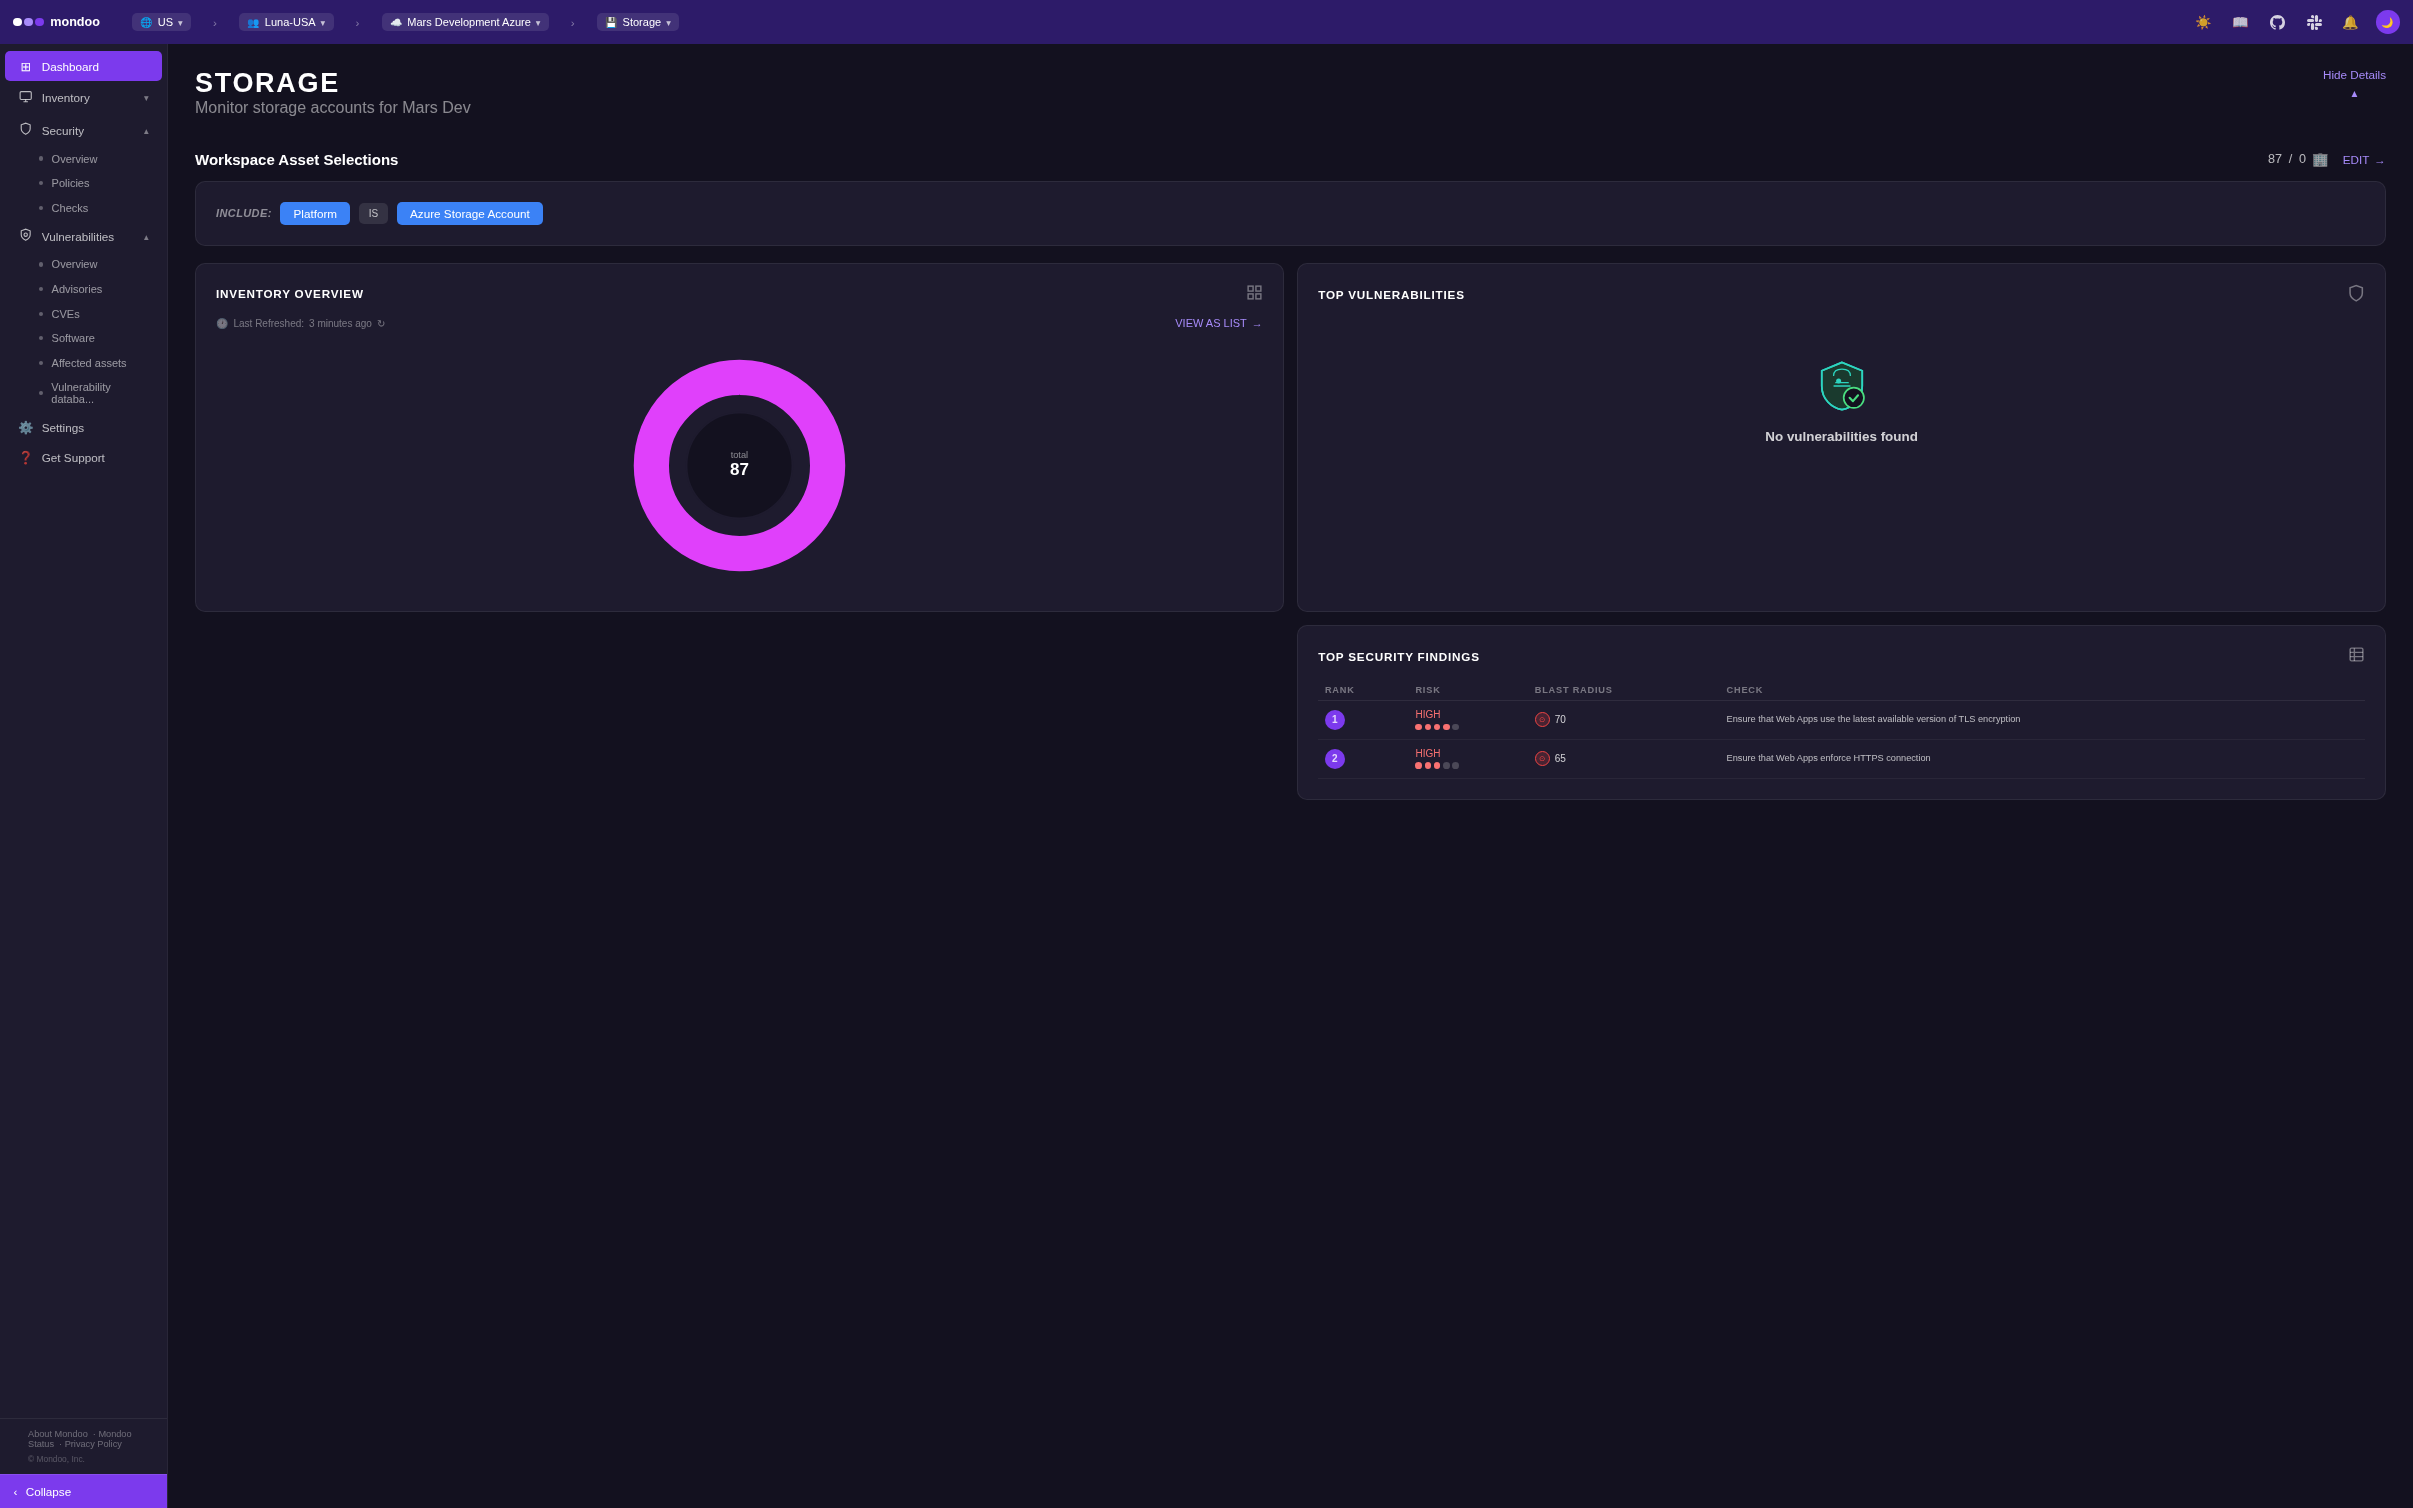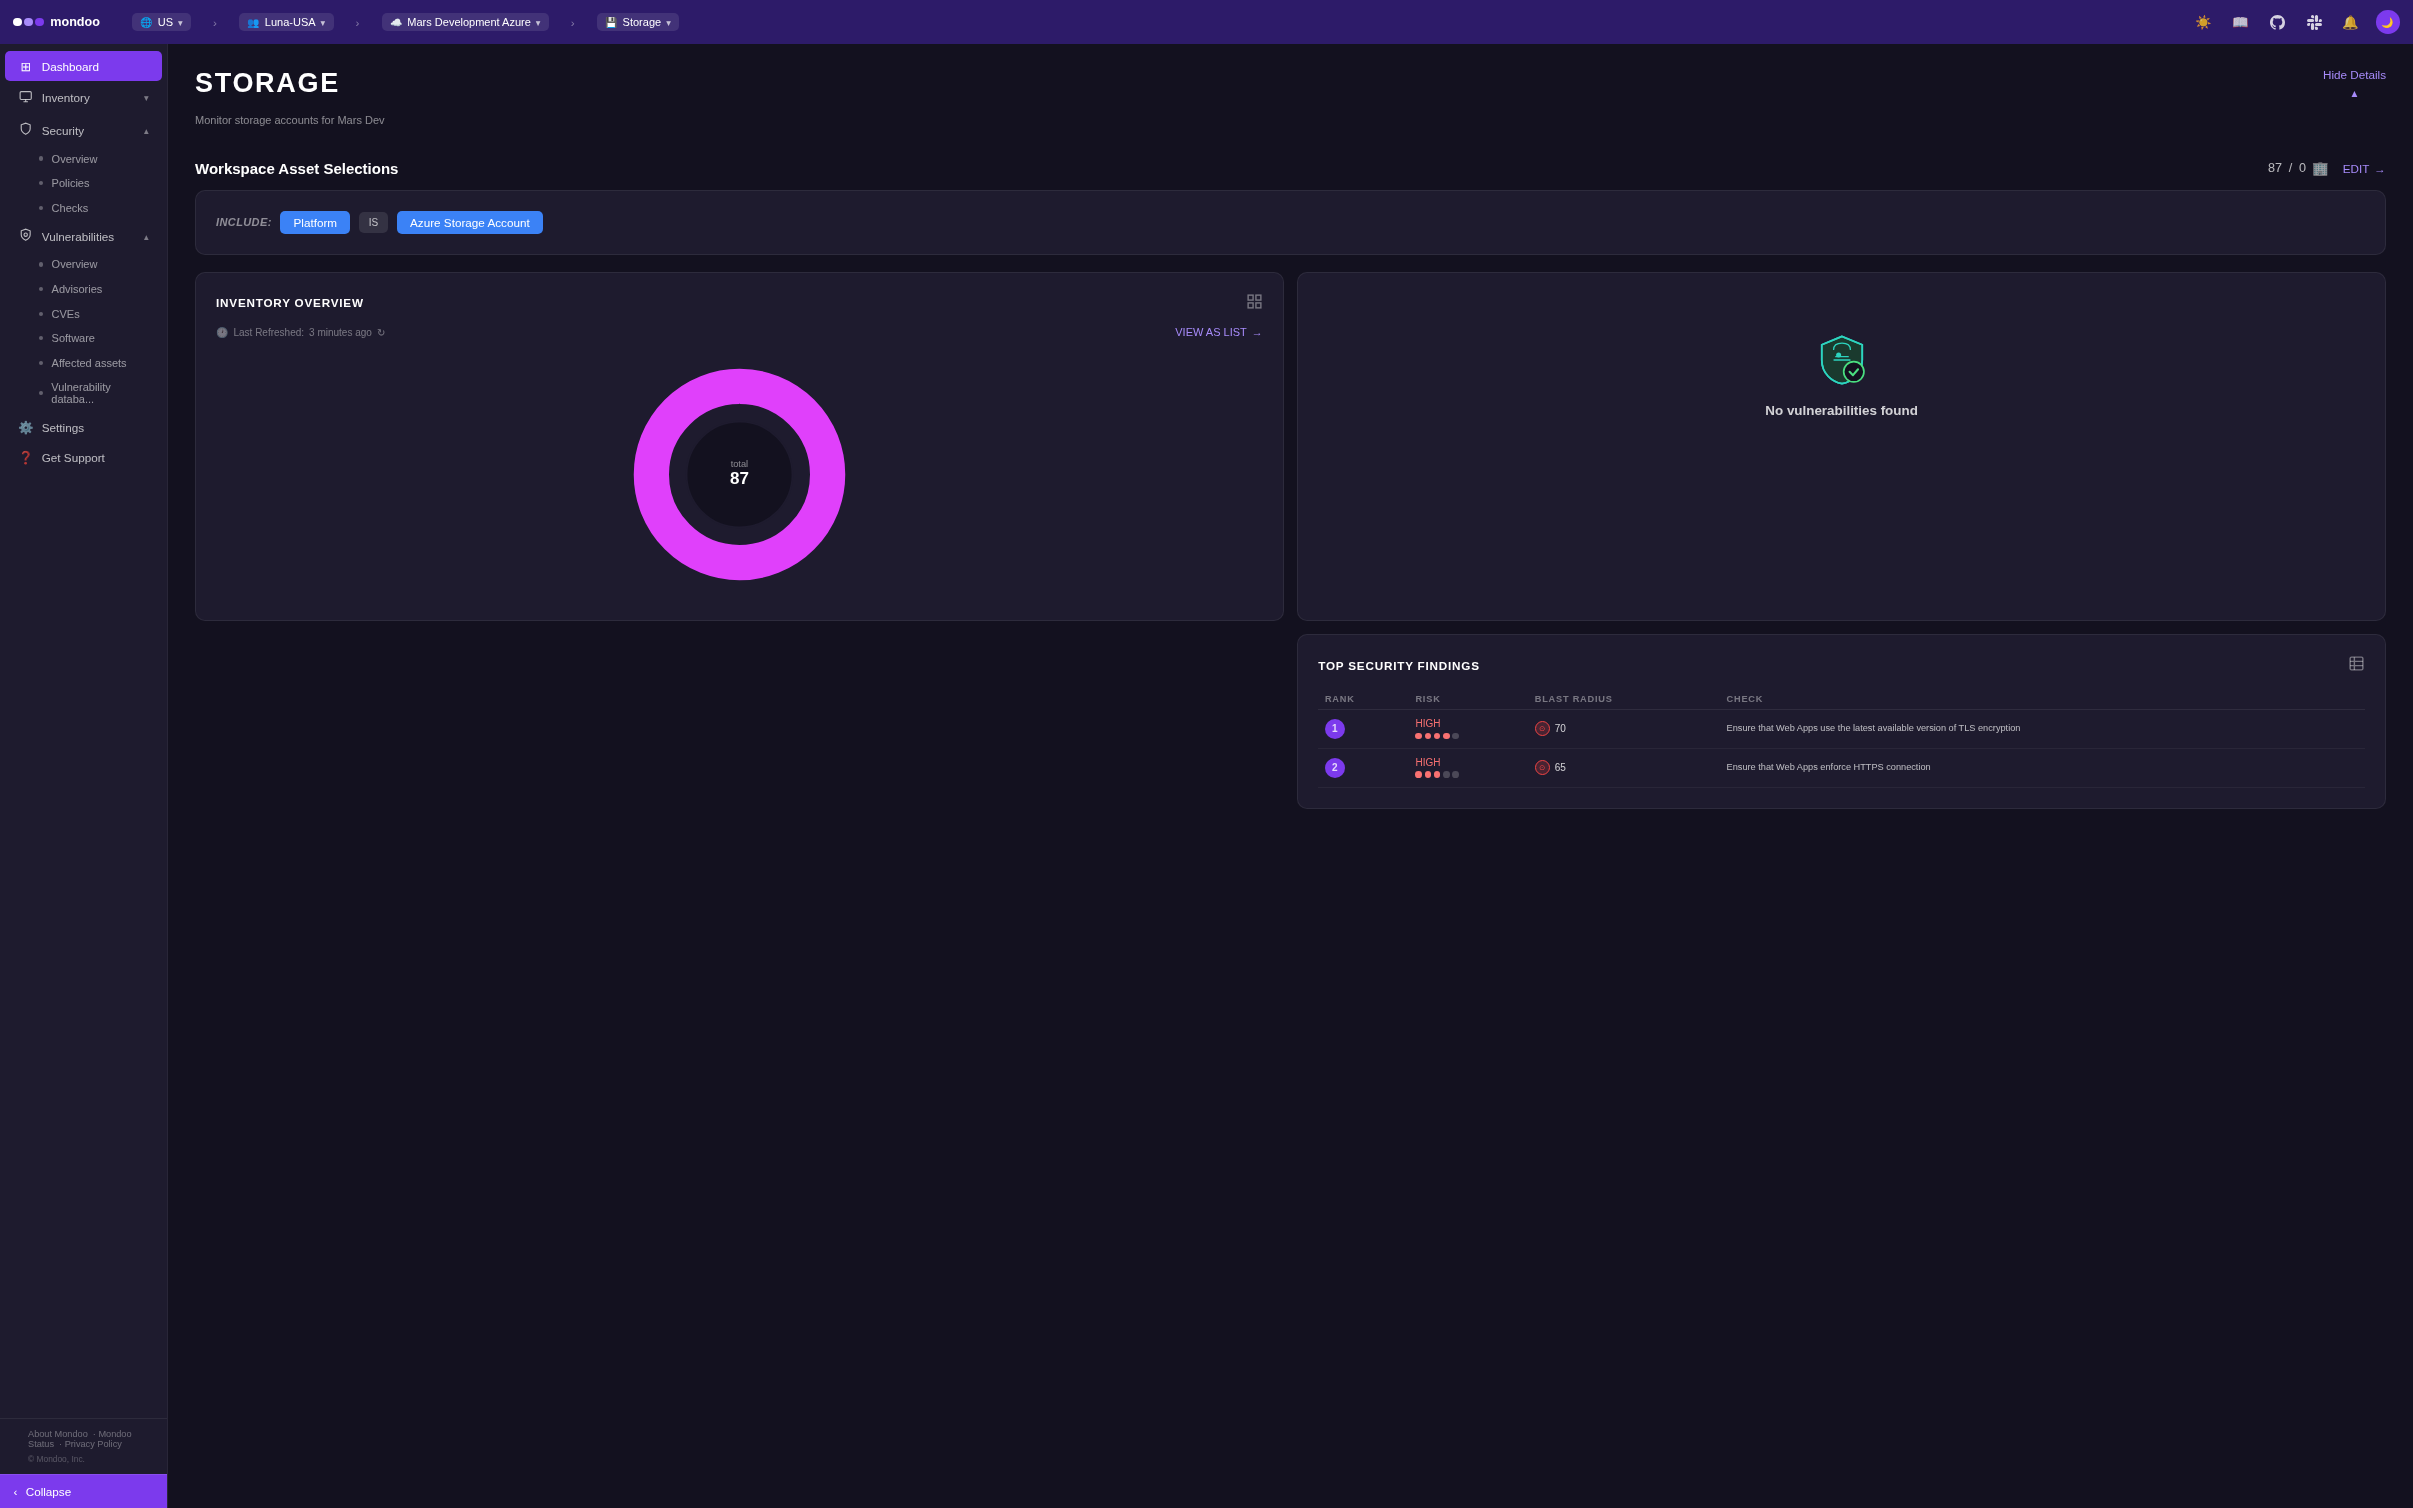--- a/index.html
+++ b/index.html
@@ -116,21 +116,21 @@
     
     .content {
       flex: 1;
       overflow-y: auto;
       background: #13111f;
       padding: 23.5px 27px;
     }
 
     .page-header { margin-bottom: 17px; }
     .page-header .page-title { font-size: 27px; font-weight: 800; letter-spacing: 1.7px; color: #fff; }
-    .page-header .page-subtitle { font-size: 11px; color: rgba(255,255,255,0.5); margin-top: 15px; }
+    .page-header .page-subtitle { font-size: 16px; color: rgba(255,255,255,0.5); margin-top: 0; }
 
     .hide-details-btn {
       display: flex; align-items: center; gap: 5px;
       font-size: 11.7px; color: #a78bfa; cursor: pointer; flex-direction: column;
     }
 
     .section-header {
       display: flex; align-items: center; justify-content: space-between;
       margin-bottom: 13.4px;
     }
@@ -455,20 +455,28 @@
             <circle cx="140" cy="140" r="63" fill="#13111f" stroke="#1e1b2e" stroke-width="2"></circle>
           </svg>
           <div class="donut-center">
             <div class="donut-center-label">total</div>
             <div class="donut-center-value">87</div>
           </div>
         </div>
       </div>
 
       <div class="panel">
+        <div class="panel-header">
+          <span class="panel-title">TOP VULNERABILITIES</span>
+          <span class="panel-icon">
+            <svg width="18.4" height="18.4" viewBox="0 0 24 24" fill="none" stroke="rgba(255,255,255,0.4)" stroke-width="2">
+              <path d="M12 22s8-4 8-10V5l-8-3-8 3v7c0 6 8 10 8 10z"></path>
+            </svg>
+          </span>
+        </div>
         <div class="no-vuln">
 
           <div>
             <svg width="54" height="54" viewBox="0 0 64 64">
               <path d="M32 4L8 14v18c0 16 12 26 24 28C44 58 56 48 56 32V14L32 4z" fill="#1a3a2e" stroke="#2dd4bf" stroke-width="2"></path>
               <path d="M32 4L8 14v18c0 16 12 26 24 28C44 58 56 48 56 32V14L32 4z" fill="none" stroke="#2dd4bf" stroke-width="2"></path>
               <circle cx="46" cy="46" r="12" fill="#13111f" stroke="#4ade80" stroke-width="2"></circle>
               <path d="M41 46l4 4 6-7" stroke="#4ade80" stroke-width="2.5" stroke-linecap="round" stroke-linejoin="round" fill="none"></path>
 
               <circle cx="28" cy="26" r="3" fill="#2dd4bf"></circle>

